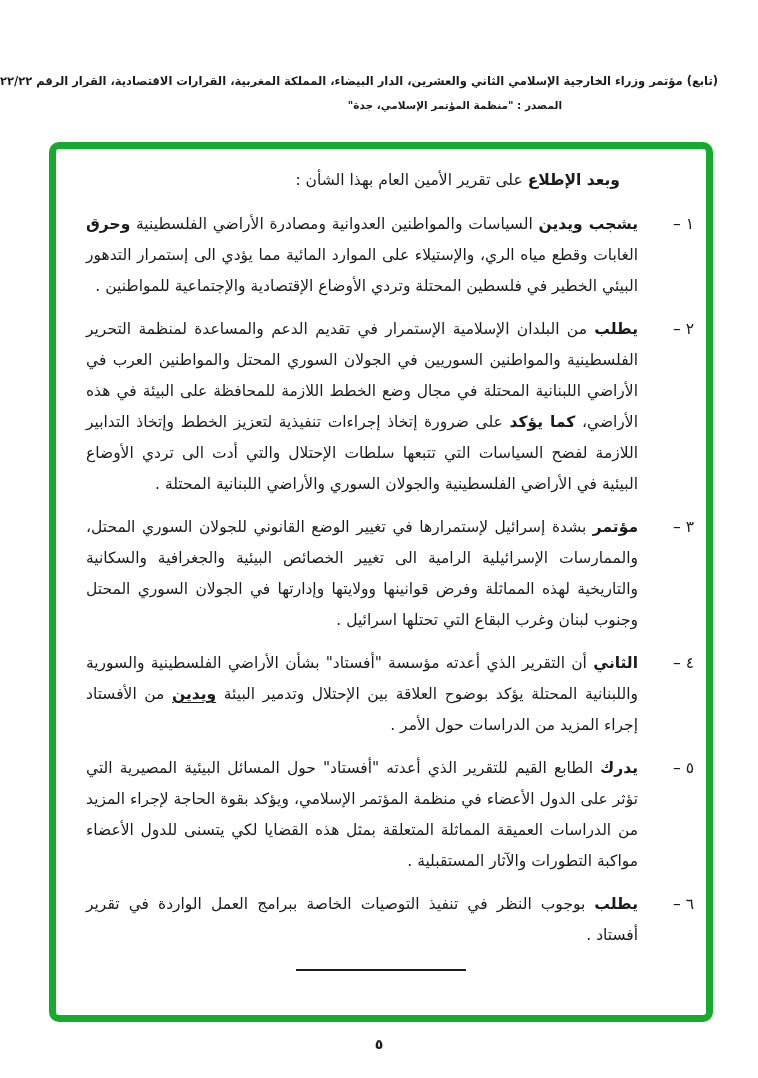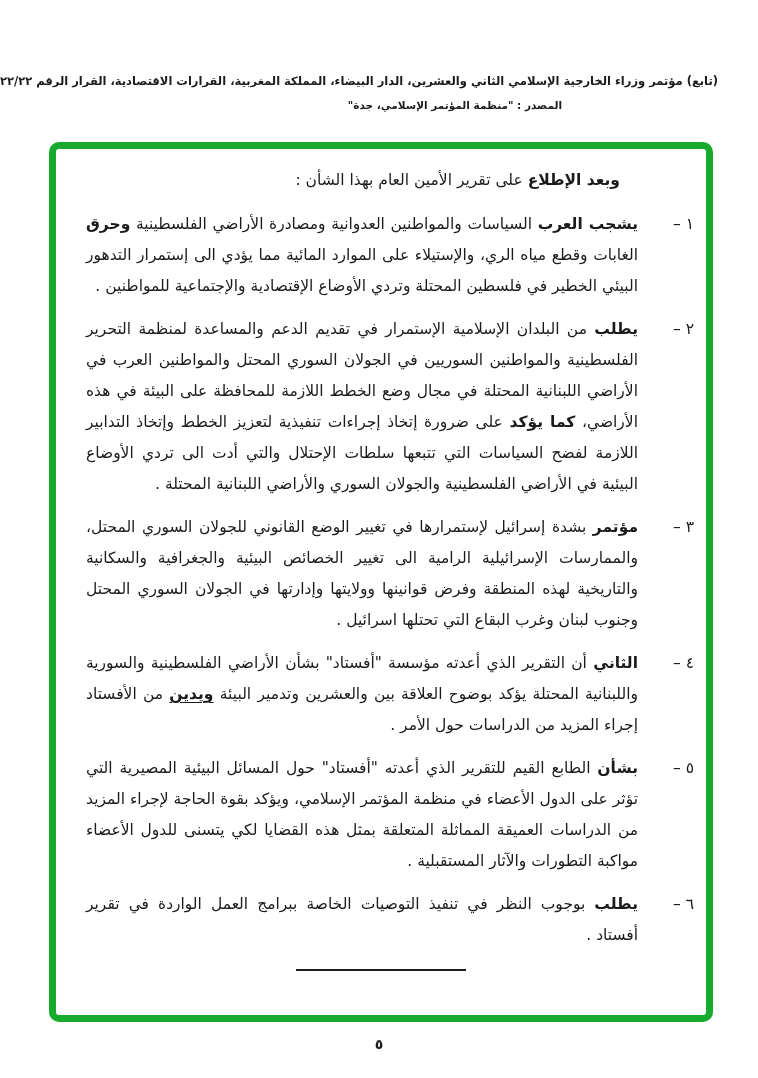--- a/index.html
+++ b/index.html
@@ -101,37 +101,37 @@
 </div>
 
 <div class="resolution-box" style="border-color: rgb(23, 170, 45);">
   <div class="preamble">
     <b>وبعد الإطلاع</b><span> على تقرير الأمين العام بهذا الشأن :</span>
   </div>
 
   <div id="clause-list">
       <div class="clause">
         <span class="clause-num">١ –</span>
-        <div class="clause-text"><b>يشجب العرب</b><span> السياسات والمواطنين العدوانية ومصادرة الأراضي الفلسطينية </span><b>وحرق</b><span> الغابات وقطع مياه الري، والإستيلاء على الموارد المائية مما يؤدي الى إستمرار التدهور البيئي الخطير في فلسطين المحتلة وتردي الأوضاع الإقتصادية والإجتماعية للمواطنين .</span></div>
+        <div class="clause-text"><b>يشجب ويدين</b><span> السياسات والمواطنين العدوانية ومصادرة الأراضي الفلسطينية </span><b>وحرق</b><span> الغابات وقطع مياه الري، والإستيلاء على الموارد المائية مما يؤدي الى إستمرار التدهور البيئي الخطير في فلسطين المحتلة وتردي الأوضاع الإقتصادية والإجتماعية للمواطنين .</span></div>
       </div>
       <div class="clause">
         <span class="clause-num">٢ –</span>
         <div class="clause-text"><b>يطلب</b><span> من البلدان الإسلامية الإستمرار في تقديم الدعم والمساعدة لمنظمة التحرير الفلسطينية والمواطنين السوريين في الجولان السوري المحتل والمواطنين العرب في الأراضي اللبنانية المحتلة في مجال وضع الخطط اللازمة للمحافظة على البيئة في هذه الأراضي، </span><b>كما يؤكد</b><span> على ضرورة إتخاذ إجراءات تنفيذية لتعزيز الخطط وإتخاذ التدابير اللازمة لفضح السياسات التي تتبعها سلطات الإحتلال والتي أدت الى تردي الأوضاع البيئية في الأراضي الفلسطينية والجولان السوري والأراضي اللبنانية المحتلة .</span></div>
       </div>
       <div class="clause">
         <span class="clause-num">٣ –</span>
-        <div class="clause-text"><b>مؤتمر</b><span> بشدة إسرائيل لإستمرارها في تغيير الوضع القانوني للجولان السوري المحتل، والممارسات الإسرائيلية الرامية الى تغيير الخصائص البيئية والجغرافية والسكانية والتاريخية لهذه المنطقة وفرض قوانينها وولايتها وإدارتها في الجولان السوري المحتل وجنوب لبنان وغرب البقاع التي تحتلها اسرائيل .</span></div>
+        <div class="clause-text"><b>مؤتمر</b><span> بشدة إسرائيل لإستمرارها في تغيير الوضع القانوني للجولان السوري المحتل، والممارسات الإسرائيلية الرامية الى تغيير الخصائص البيئية والجغرافية والسكانية والتاريخية لهذه المماثلة وفرض قوانينها وولايتها وإدارتها في الجولان السوري المحتل وجنوب لبنان وغرب البقاع التي تحتلها اسرائيل .</span></div>
       </div>
       <div class="clause">
         <span class="clause-num">٤ –</span>
-        <div class="clause-text"><b>الثاني</b><span> أن التقرير الذي أعدته مؤسسة "أفستاد" بشأن الأراضي الفلسطينية والسورية واللبنانية المحتلة يؤكد بوضوح العلاقة بين والعشرين وتدمير البيئة </span><b class="u">ويدين</b><span> من الأفستاد إجراء المزيد من الدراسات حول الأمر .</span></div>
+        <div class="clause-text"><b>الثاني</b><span> أن التقرير الذي أعدته مؤسسة "أفستاد" بشأن الأراضي الفلسطينية والسورية واللبنانية المحتلة يؤكد بوضوح العلاقة بين الإحتلال وتدمير البيئة </span><b class="u">ويدين</b><span> من الأفستاد إجراء المزيد من الدراسات حول الأمر .</span></div>
       </div>
       <div class="clause">
         <span class="clause-num">٥ –</span>
-        <div class="clause-text"><b>بشأن</b><span> الطابع القيم للتقرير الذي أعدته "أفستاد" حول المسائل البيئية المصيرية التي تؤثر على الدول الأعضاء في منظمة المؤتمر الإسلامي، ويؤكد بقوة الحاجة لإجراء المزيد من الدراسات العميقة المماثلة المتعلقة بمثل هذه القضايا لكي يتسنى للدول الأعضاء مواكبة التطورات والآثار المستقبلية .</span></div>
+        <div class="clause-text"><b>يدرك</b><span> الطابع القيم للتقرير الذي أعدته "أفستاد" حول المسائل البيئية المصيرية التي تؤثر على الدول الأعضاء في منظمة المؤتمر الإسلامي، ويؤكد بقوة الحاجة لإجراء المزيد من الدراسات العميقة المماثلة المتعلقة بمثل هذه القضايا لكي يتسنى للدول الأعضاء مواكبة التطورات والآثار المستقبلية .</span></div>
       </div>
       <div class="clause">
         <span class="clause-num">٦ –</span>
         <div class="clause-text"><b>يطلب</b><span> بوجوب النظر في تنفيذ التوصيات الخاصة ببرامج العمل الواردة في تقرير أفستاد .</span></div>
       </div>
     </div>
 
   <div class="separator"></div>
 </div>
 

